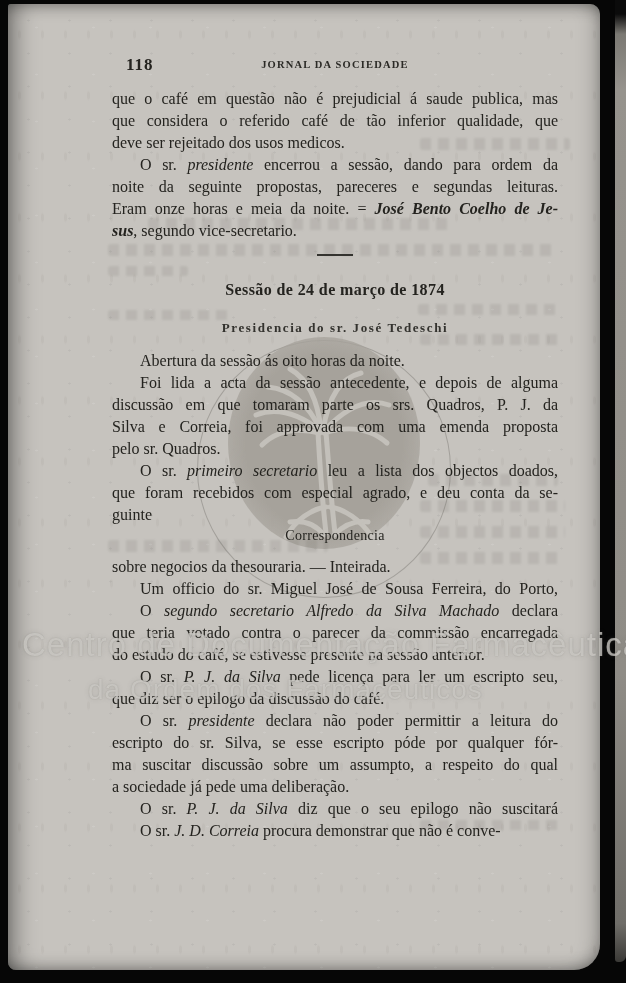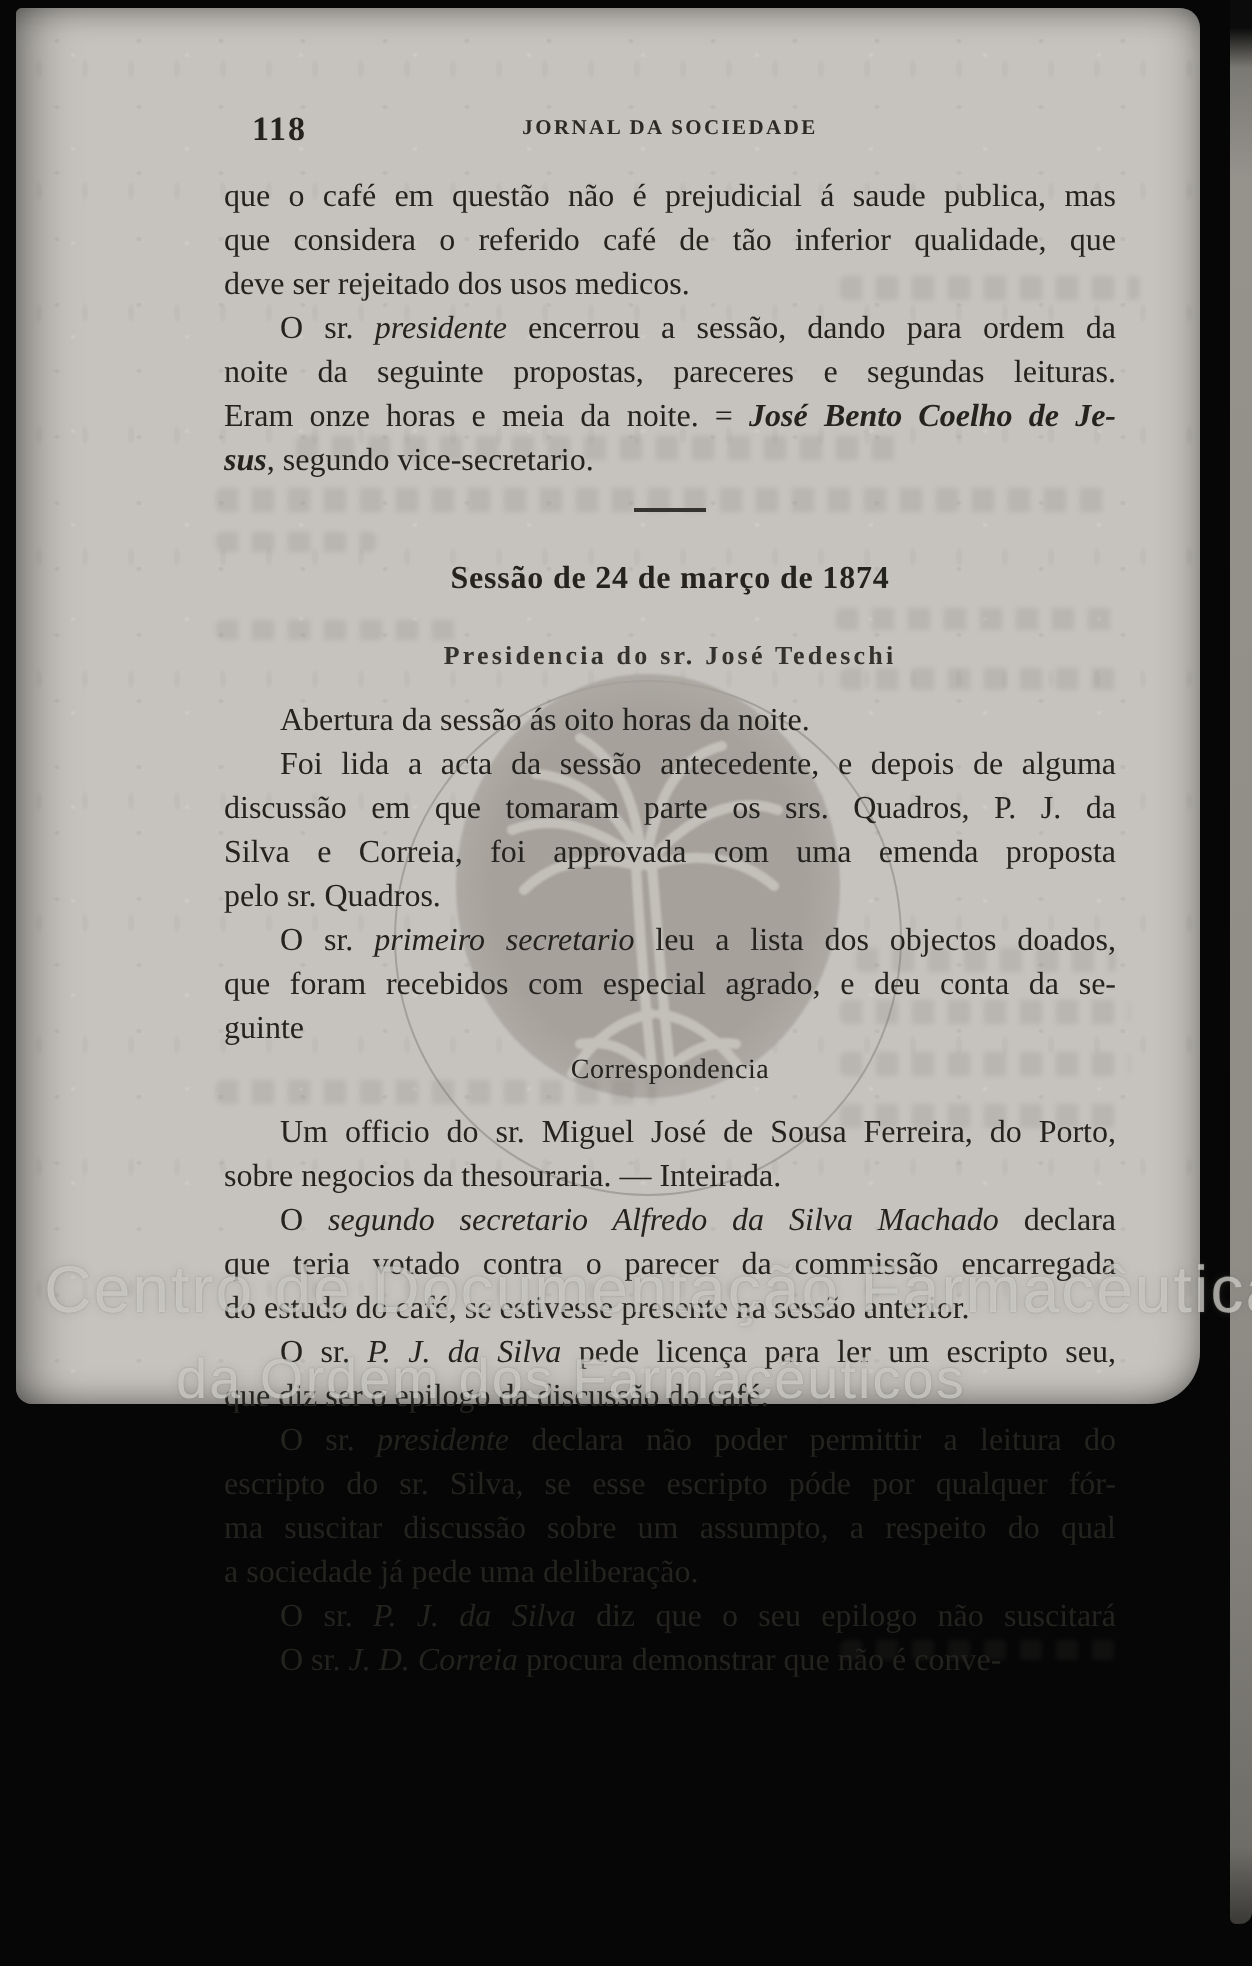--- a/index.html
+++ b/index.html
@@ -1,19 +1,19 @@
 <!DOCTYPE html>
 <html><head>
 <meta charset="utf-8">
 <style>
   html,body{margin:0;padding:0;background:#000;}
   .screen{position:relative;width:626px;height:983px;background:#060606;overflow:hidden;
           font-family:"Liberation Serif",serif;}
   
-  .page{position:absolute;left:8px;top:4px;width:592px;height:698px;
+  .page{position:absolute;left:8px;top:4px;width:592px;height:966px;
         background-color:#c6c3be;
         background-image:
           radial-gradient(rgba(70,66,60,.07) 1px,transparent 1.6px),
           radial-gradient(rgba(255,255,255,.12) 1px,transparent 1.4px),
           radial-gradient(rgba(80,76,70,.05) 1.2px,transparent 2px);
         background-size:41px 33px,57px 47px,23px 61px;
         border-radius:3px 10px 26px 8px;
         box-shadow:
           inset 16px 0 26px -12px rgba(0,0,0,.5),
           inset -12px 0 22px -12px rgba(0,0,0,.38),
@@ -146,22 +146,22 @@
             <div class="tl ind"><span>O sr. </span><span class="it">primeiro secretario</span><span> leu a lista dos objectos doados,</span></div>
             <div class="tl"><span>que foram recebidos com especial agrado, e deu conta da se-</span></div>
             <div class="tl last"><span>guinte</span></div>
           </div>
         </div>
 
       <h3 class="corr">Correspondencia</h3>
 
       <div class="group g-c">
           <div class="para">
+            <div class="tl last"><span>sobre negocios da thesouraria. — Inteirada.</span></div>
             <div class="tl ind"><span>Um officio do sr. Miguel José de Sousa Ferreira, do Porto,</span></div>
-            <div class="tl last"><span>sobre negocios da thesouraria. — Inteirada.</span></div>
           </div>
           <div class="para">
             <div class="tl ind"><span>O </span><span class="it">segundo secretario Alfredo da Silva Machado</span><span> declara</span></div>
             <div class="tl"><span>que teria votado contra o parecer da commissão encarregada</span></div>
             <div class="tl last"><span>do estudo do café, se estivesse presente na sessão anterior.</span></div>
           </div>
           <div class="para">
             <div class="tl ind"><span>O sr. </span><span class="it">P. J. da Silva</span><span> pede licença para ler um escripto seu,</span></div>
             <div class="tl last"><span>que diz ser o epilogo da discussão do café.</span></div>
           </div>

